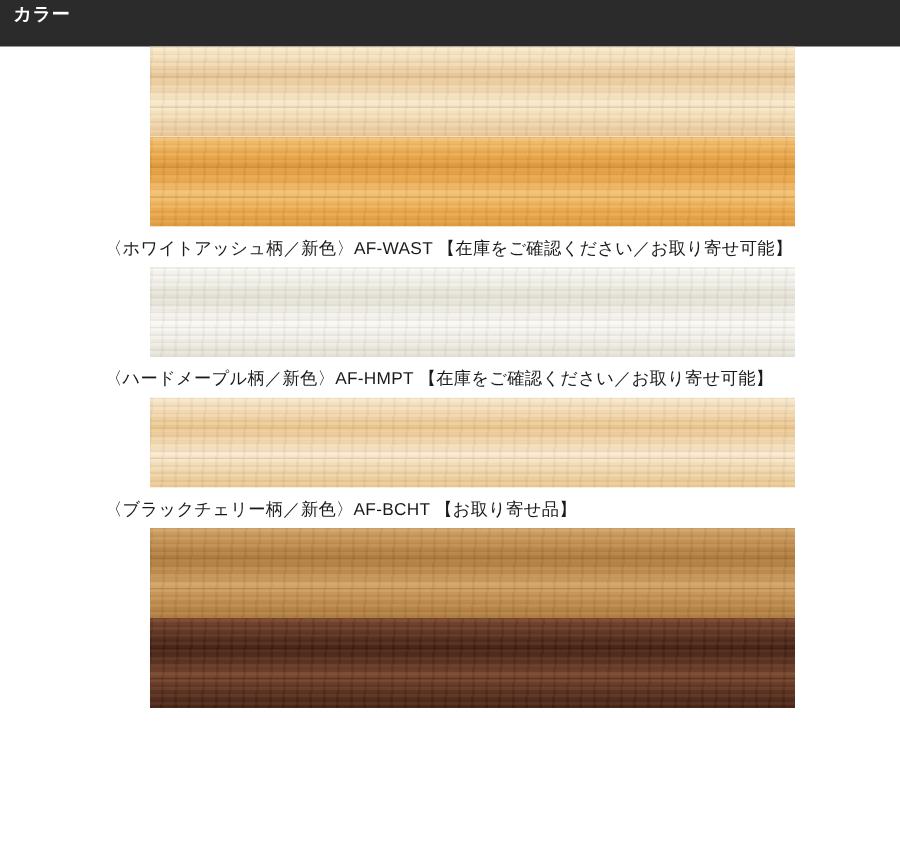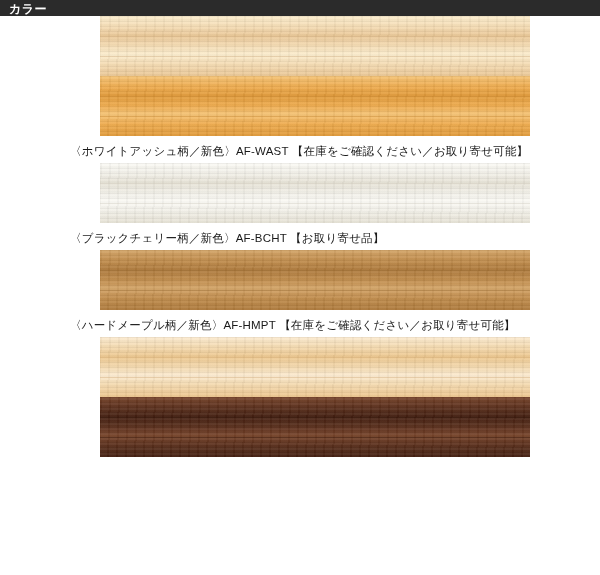--- a/index.html
+++ b/index.html
@@ -15,21 +15,21 @@
     overflow: hidden;
   }
   .page {
     position: relative;
     width: 600px;
     height: 575px;
   }
   .header-bar {
     background: #2b2b2b;
     color: #ffffff;
-    height: 16px;
+    height: 31px;
     line-height: 19px;
     padding-left: 9px;
     font-size: 12px;
     font-weight: bold;
     letter-spacing: 0.5px;
   }
   .content {
     padding: 0 0 0 0;
   }
   .swatch-block {
@@ -103,36 +103,36 @@
       <div class="swatch-label">〈ホワイトアッシュ柄／新色〉AF-WAST 【在庫をご確認ください／お取り寄せ可能】</div>
       <div class="swatch-img" id="sw2">
           <div class="plank" style="background: linear-gradient(rgb(251, 250, 245) 0%, rgb(242, 240, 232) 18%, rgb(230, 226, 214) 33%, rgb(242, 240, 232) 50%, rgb(251, 250, 245) 64%, rgb(242, 240, 232) 80%, rgb(230, 226, 214) 100%);"></div>
           <div class="grain" style="background: repeating-linear-gradient(rgba(0, 0, 0, 0.05) 0px, rgba(0, 0, 0, 0.05) 1px, rgba(255, 255, 255, 0.043) 1px, rgba(255, 255, 255, 0.043) 3px, rgba(0, 0, 0, 0.02) 3px, rgba(0, 0, 0, 0.02) 5px), repeating-linear-gradient(92deg, rgba(0, 0, 0, 0.03) 0px, rgba(0, 0, 0, 0.03) 2px, rgba(255, 255, 255, 0.03) 2px, rgba(255, 255, 255, 0.03) 9px);"></div>
           <div class="seam" style="top: 20px; background: rgb(220, 215, 200);"></div>
           <div class="seam" style="top: 40px; background: rgb(220, 215, 200);"></div>
         </div>
     </div>
 
     <div class="swatch-block">
+      <div class="swatch-label">〈ハードメープル柄／新色〉AF-HMPT 【在庫をご確認ください／お取り寄せ可能】</div>
+      <div class="swatch-img" id="sw3">
+          <div class="plank" style="background: linear-gradient(rgb(251, 234, 208) 0%, rgb(244, 217, 174) 18%, rgb(236, 199, 143) 33%, rgb(244, 217, 174) 50%, rgb(251, 234, 208) 64%, rgb(244, 217, 174) 80%, rgb(236, 199, 143) 100%);"></div>
+          <div class="grain" style="background: repeating-linear-gradient(rgba(0, 0, 0, 0.05) 0px, rgba(0, 0, 0, 0.05) 1px, rgba(255, 255, 255, 0.043) 1px, rgba(255, 255, 255, 0.043) 3px, rgba(0, 0, 0, 0.02) 3px, rgba(0, 0, 0, 0.02) 5px), repeating-linear-gradient(92deg, rgba(0, 0, 0, 0.03) 0px, rgba(0, 0, 0, 0.03) 2px, rgba(255, 255, 255, 0.03) 2px, rgba(255, 255, 255, 0.03) 9px);"></div>
+          <div class="seam" style="top: 20px; background: rgb(220, 178, 124);"></div>
+          <div class="seam" style="top: 40px; background: rgb(220, 178, 124);"></div>
+        </div>
+    </div>
+
+    <div class="swatch-block">
       <div class="swatch-label">〈ブラックチェリー柄／新色〉AF-BCHT 【お取り寄せ品】</div>
       <div class="swatch-img" id="sw4">
           <div class="plank" style="background: linear-gradient(rgb(211, 164, 103) 0%, rgb(192, 140, 76) 18%, rgb(174, 122, 60) 33%, rgb(192, 140, 76) 50%, rgb(211, 164, 103) 64%, rgb(192, 140, 76) 80%, rgb(174, 122, 60) 100%);"></div>
           <div class="grain" style="background: repeating-linear-gradient(rgba(0, 0, 0, 0.05) 0px, rgba(0, 0, 0, 0.05) 1px, rgba(255, 255, 255, 0.043) 1px, rgba(255, 255, 255, 0.043) 3px, rgba(0, 0, 0, 0.02) 3px, rgba(0, 0, 0, 0.02) 5px), repeating-linear-gradient(92deg, rgba(0, 0, 0, 0.03) 0px, rgba(0, 0, 0, 0.03) 2px, rgba(255, 255, 255, 0.03) 2px, rgba(255, 255, 255, 0.03) 9px);"></div>
           <div class="seam" style="top: 20px; background: rgb(156, 108, 51);"></div>
           <div class="seam" style="top: 40px; background: rgb(156, 108, 51);"></div>
-        </div>
-    </div>
-
-    <div class="swatch-block">
-      <div class="swatch-label">〈ハードメープル柄／新色〉AF-HMPT 【在庫をご確認ください／お取り寄せ可能】</div>
-      <div class="swatch-img" id="sw3">
-          <div class="plank" style="background: linear-gradient(rgb(251, 234, 208) 0%, rgb(244, 217, 174) 18%, rgb(236, 199, 143) 33%, rgb(244, 217, 174) 50%, rgb(251, 234, 208) 64%, rgb(244, 217, 174) 80%, rgb(236, 199, 143) 100%);"></div>
-          <div class="grain" style="background: repeating-linear-gradient(rgba(0, 0, 0, 0.05) 0px, rgba(0, 0, 0, 0.05) 1px, rgba(255, 255, 255, 0.043) 1px, rgba(255, 255, 255, 0.043) 3px, rgba(0, 0, 0, 0.02) 3px, rgba(0, 0, 0, 0.02) 5px), repeating-linear-gradient(92deg, rgba(0, 0, 0, 0.03) 0px, rgba(0, 0, 0, 0.03) 2px, rgba(255, 255, 255, 0.03) 2px, rgba(255, 255, 255, 0.03) 9px);"></div>
-          <div class="seam" style="top: 20px; background: rgb(220, 178, 124);"></div>
-          <div class="seam" style="top: 40px; background: rgb(220, 178, 124);"></div>
         </div>
     </div>
 
     <div class="swatch-block">
       <div class="swatch-img" id="sw5">
           <div class="plank" style="background: linear-gradient(rgb(119, 68, 42) 0%, rgb(90, 47, 28) 18%, rgb(67, 31, 17) 33%, rgb(90, 47, 28) 50%, rgb(119, 68, 42) 64%, rgb(90, 47, 28) 80%, rgb(67, 31, 17) 100%);"></div>
           <div class="grain" style="background: repeating-linear-gradient(rgba(0, 0, 0, 0.05) 0px, rgba(0, 0, 0, 0.05) 1px, rgba(255, 255, 255, 0.043) 1px, rgba(255, 255, 255, 0.043) 3px, rgba(0, 0, 0, 0.02) 3px, rgba(0, 0, 0, 0.02) 5px), repeating-linear-gradient(92deg, rgba(0, 0, 0, 0.03) 0px, rgba(0, 0, 0, 0.03) 2px, rgba(255, 255, 255, 0.03) 2px, rgba(255, 255, 255, 0.03) 9px);"></div>
           <div class="seam" style="top: 20px; background: rgb(52, 23, 12);"></div>
           <div class="seam" style="top: 40px; background: rgb(52, 23, 12);"></div>
         </div>

